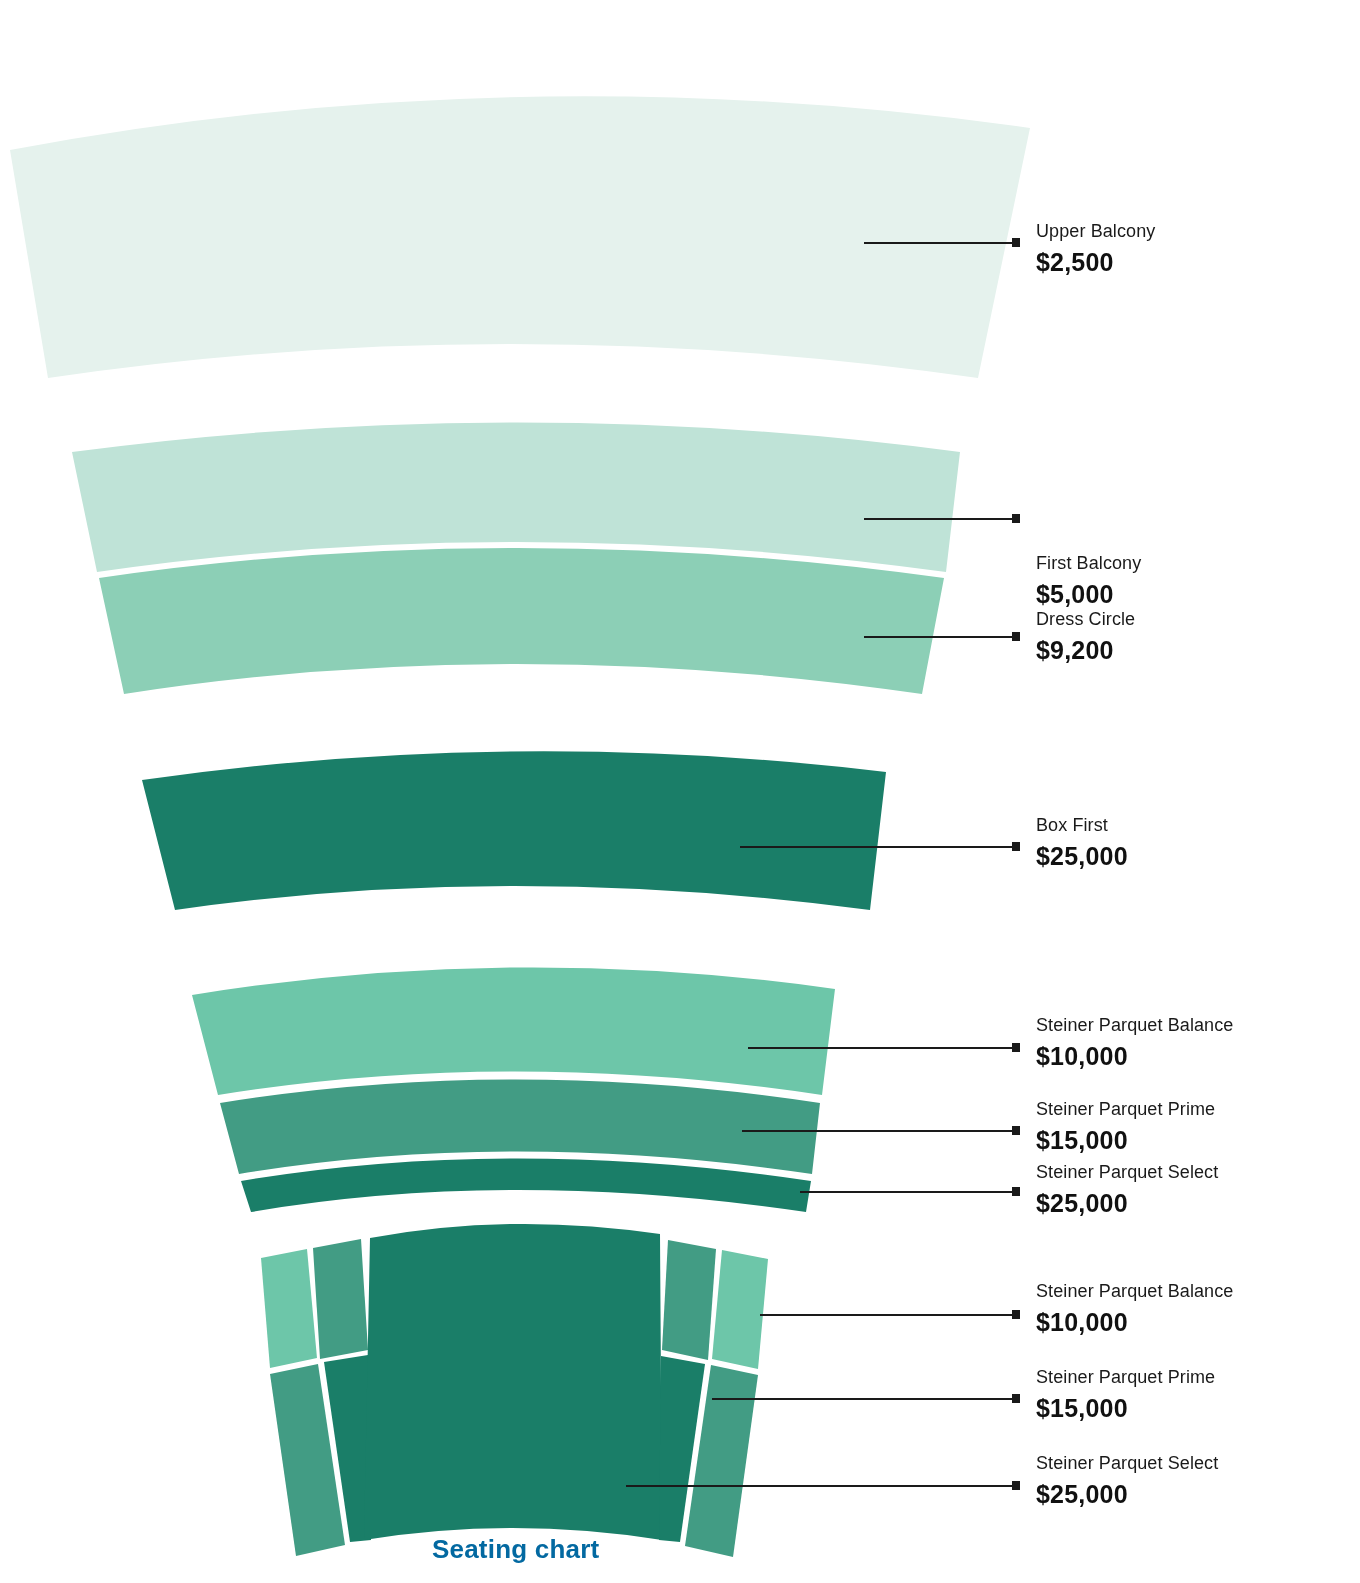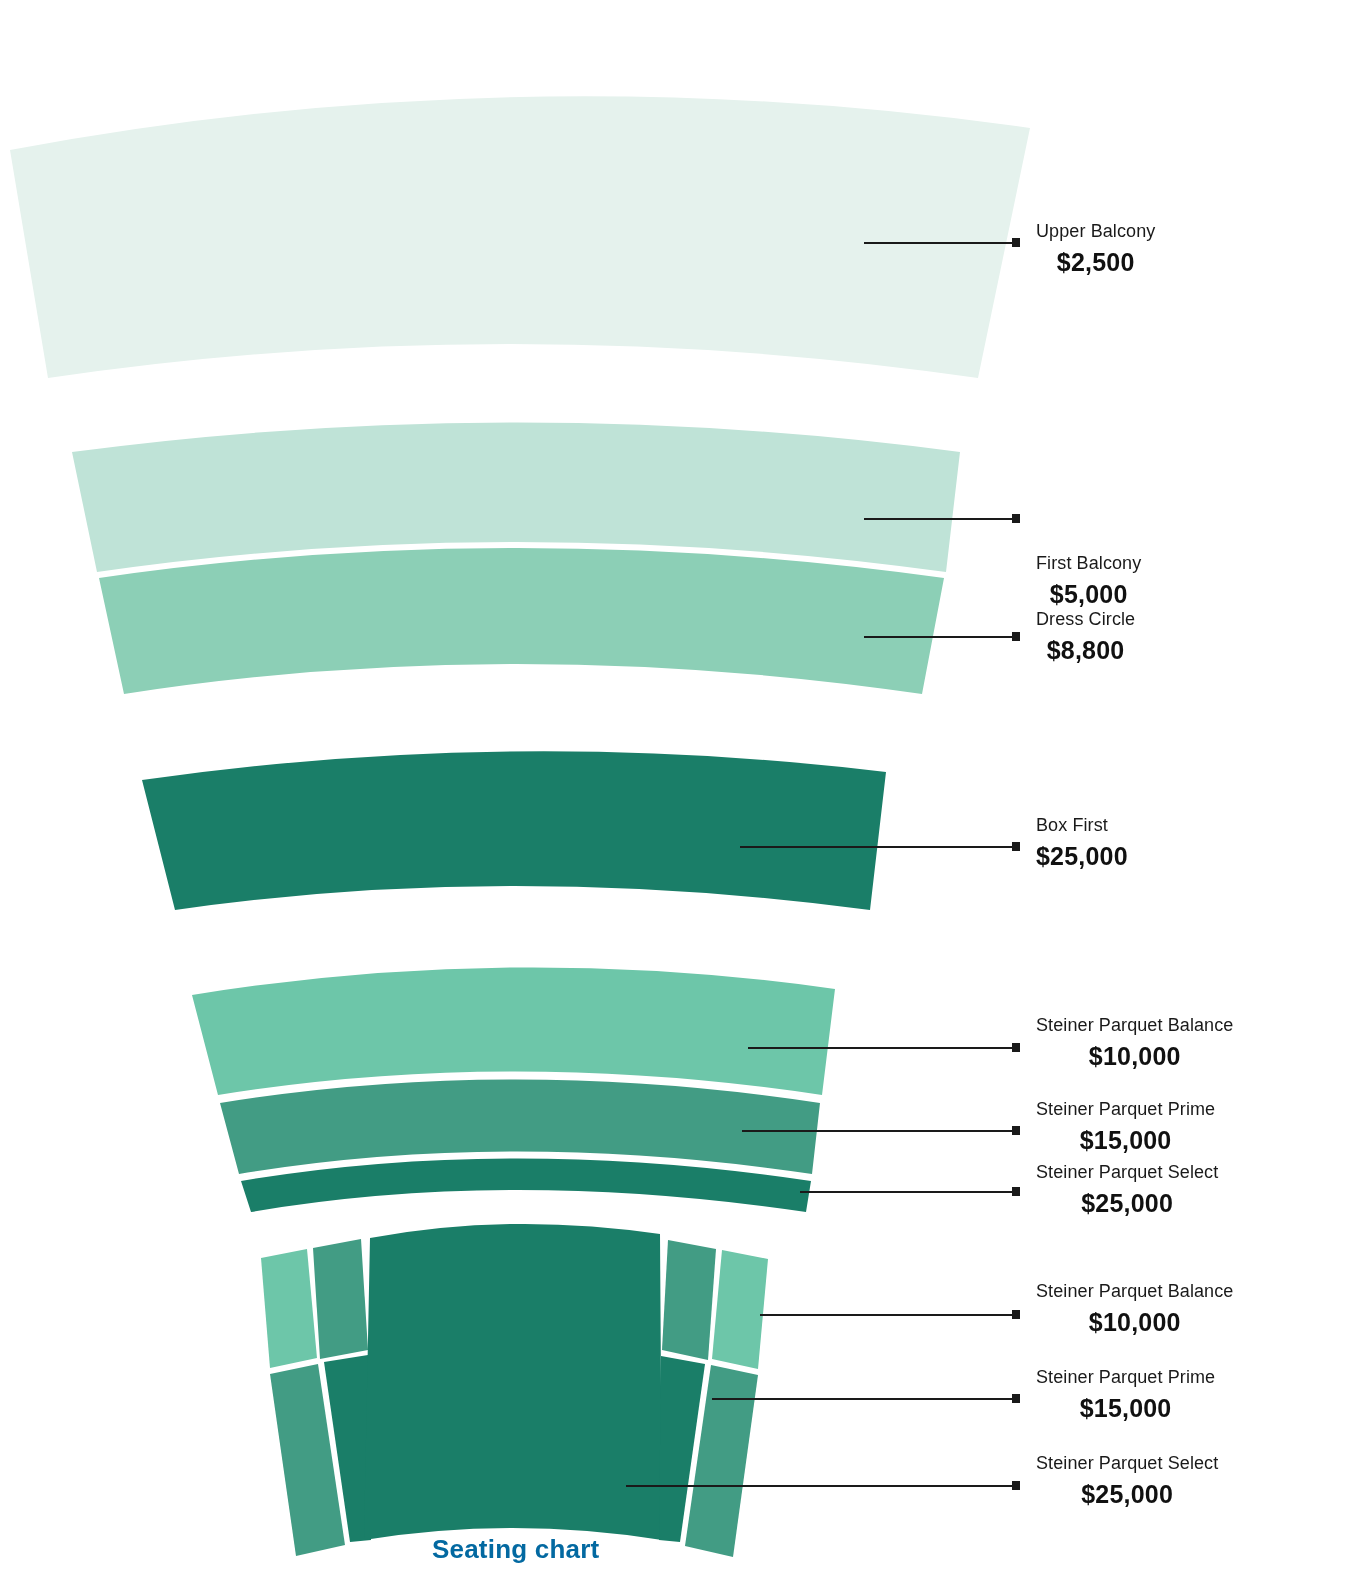--- a/index.html
+++ b/index.html
@@ -38,21 +38,20 @@
     color: #1a1a1a;
     letter-spacing: 0.1px;
   }
   .lbl .price {
     display: block;
     font-size: 25px;
     line-height: 32px;
     font-weight: 700;
     color: #111111;
     letter-spacing: 0.2px;
-    text-align: center;
   }
   #caption {
     position: absolute;
     font-size: 26px;
     font-weight: 700;
     color: #0369a1;
     letter-spacing: 0.2px;
   }
 </style>
 </head>
@@ -122,21 +121,21 @@
       <div class="lbl" style="left: 1036px; top: 216px;">
         <span class="name">Upper Balcony</span>
         <span class="price">$2,500</span>
       </div>
       <div class="lbl" style="left: 1036px; top: 504px; margin-top: 44px;">
         <span class="name">First Balcony</span>
         <span class="price">$5,000</span>
       </div>
       <div class="lbl" style="left: 1036px; top: 604px;">
         <span class="name">Dress Circle</span>
-        <span class="price">$8,800</span>
+        <span class="price">$9,200</span>
       </div>
       <div class="lbl" style="left: 1036px; top: 810px;">
         <span class="name">Box First</span>
         <span class="price">$25,000</span>
       </div>
       <div class="lbl" style="left: 1036px; top: 1010px;">
         <span class="name">Steiner Parquet Balance</span>
         <span class="price">$10,000</span>
       </div>
       <div class="lbl" style="left: 1036px; top: 1094px;">

